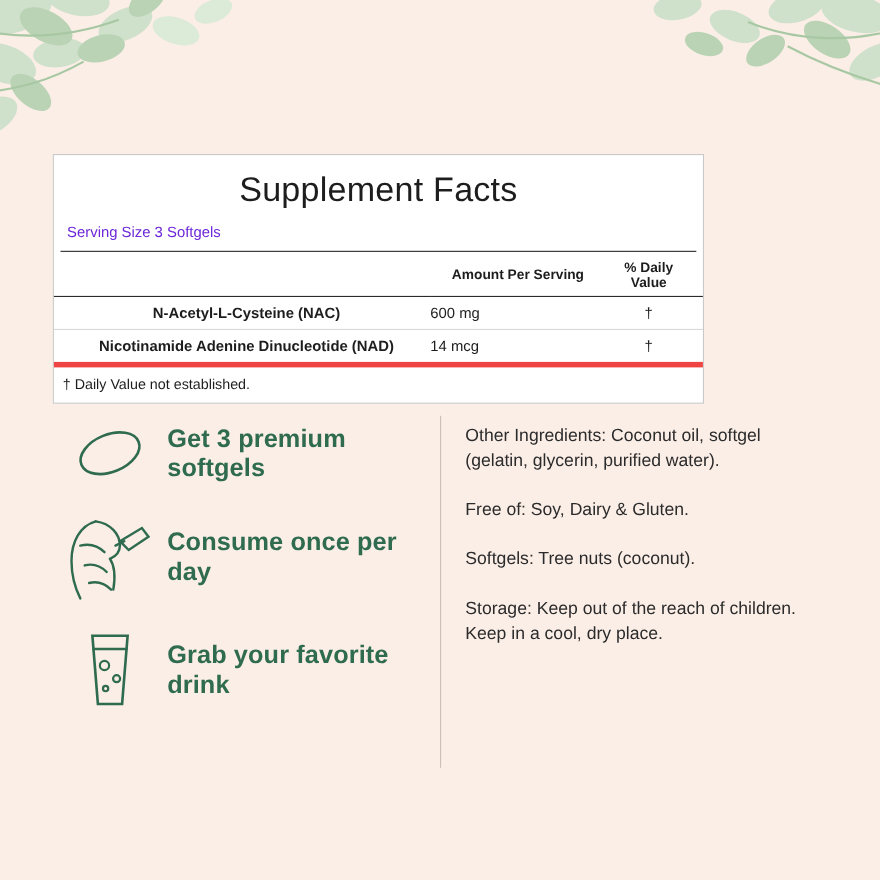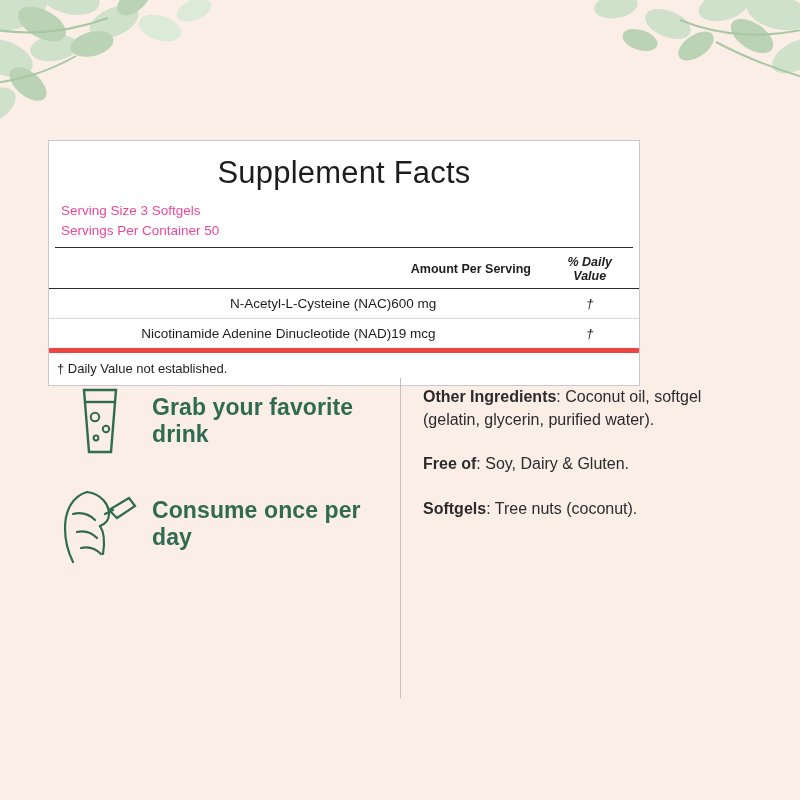--- a/index.html
+++ b/index.html
@@ -30,42 +30,42 @@
     text-align: center;
     font-size: 31px;
     font-weight: 400;
     color: #1d1d1d;
     padding: 14px 0 10px 0;
     letter-spacing: .2px;
   }
   .facts-serving {
     padding: 0 10px 0 10px;
     font-size: 13.5px;
-    color: #ec4899;
+    color: #6d28d9;
     line-height: 1.45;
   }
   .facts-serving div { padding-left: 2px; }
   .rule-thin { height: 1px; background: #2b2b2b; margin: 7px 6px 0 6px; }
 
   table.facts {
     width: 100%;
     border-collapse: collapse;
     font-size: 13.5px;
     color: #1d1d1d;
   }
   table.facts th, table.facts td { padding: 7px 0; }
   table.facts th {
     font-weight: 700;
     font-size: 12.5px;
     text-align: center;
     padding-bottom: 5px;
   }
-  .col-name { width: 58%; text-align: right; padding-left: 8px !important; }
+  .col-name { width: 58%; text-align: center; padding-left: 8px !important; font-weight: bold; }
   .col-amt  { width: 27%; text-align: left; }
-  .col-dv   { width: 15%; text-align: center; padding-right: 10px !important; font-style: italic; }
+  .col-dv   { width: 15%; text-align: center; padding-right: 10px !important; }
   tr.sep td, tr.sep th { border-bottom: 1px solid #d8d8d8; }
   tr.headrow th { border-bottom: 1px solid #2b2b2b; }
   .facts-foot {
     font-size: 13px;
     color: #1d1d1d;
     padding: 8px 0 9px 8px;
     border-top: 5px solid #ef4444;
   }
 
   
@@ -111,21 +111,21 @@
     letter-spacing: .1px;
   }
 
   .info-block {
     font-size: 16px;
     color: #2b2b2b;
     line-height: 1.42;
     margin-bottom: 22px;
     max-width: 320px;
   }
-  .info-block b { font-weight: 700; }
+  .info-block b { font-weight: 400; }
 </style>
 </head>
 <body>
 
 <div class="leaf-decor" id="leaves-tl">
   <svg width="360" height="175" viewBox="0 0 360 175">
     <g fill="#cfe0cb">
       <ellipse cx="30" cy="22" rx="34" ry="19" transform="rotate(-18 30 22)"></ellipse>
       <ellipse cx="86" cy="10" rx="30" ry="16" transform="rotate(12 86 10)"></ellipse>
       <ellipse cx="130" cy="34" rx="26" ry="14" transform="rotate(-24 130 34)"></ellipse>
@@ -168,94 +168,104 @@
       <path d="M300 34 C260 44 214 44 170 26"></path>
       <path d="M296 84 C262 74 236 64 206 48"></path>
     </g>
   </svg>
 </div>
 
 <div class="facts-panel">
   <div class="facts-title">Supplement Facts</div>
   <div class="facts-serving">
     <div>Serving Size 3 Softgels</div>
-    <div>Servings Per Container 50</div>
   </div>
   <div class="rule-thin"></div>
 
   <table class="facts">
     <thead>
       <tr class="headrow">
         <th class="col-name"></th>
         <th class="col-amt">Amount Per Serving</th>
         <th class="col-dv">% Daily Value</th>
       </tr>
     </thead>
     <tbody>
       <tr class="sep">
         <td class="col-name">N-Acetyl-L-Cysteine (NAC)</td>
         <td class="col-amt">600 mg</td>
         <td class="col-dv">†</td>
       </tr>
       <tr>
         <td class="col-name">Nicotinamide Adenine Dinucleotide (NAD)</td>
-        <td class="col-amt">19 mcg</td>
+        <td class="col-amt">14 mcg</td>
         <td class="col-dv">†</td>
       </tr>
     </tbody>
   </table>
 
   <div class="facts-foot">† Daily Value not established.</div>
 </div>
 
 <div class="lower">
 
   <div class="col-left">
 
-
     <div class="step">
       <div class="step-icon">
-        <svg width="68" height="74" viewBox="0 0 68 74">
-          <path d="M18 6 H50 L45 68 H23 Z" fill="none" stroke="#2f6b4f" stroke-width="2.4"></path>
-          <path d="M18 18 H50" stroke="#2f6b4f" stroke-width="2.4" fill="none"></path>
-          <circle cx="29" cy="33" r="4.2" fill="none" stroke="#2f6b4f" stroke-width="2"></circle>
-          <circle cx="40" cy="45" r="3.2" fill="none" stroke="#2f6b4f" stroke-width="2"></circle>
-          <circle cx="30" cy="54" r="2.4" fill="none" stroke="#2f6b4f" stroke-width="2"></circle>
+        <svg width="72" height="56" viewBox="0 0 72 56">
+          <ellipse cx="36" cy="28" rx="28" ry="17" transform="rotate(-22 36 28)" fill="none" stroke="#2f6b4f" stroke-width="2.4"></ellipse>
         </svg>
       </div>
-      <div class="step-label">Grab your favorite drink</div>
+      <div class="step-label">Get 3 premium softgels</div>
     </div>
 
     <div class="step">
       <div class="step-icon">
         <svg width="86" height="80" viewBox="0 0 86 80">
           <g fill="none" stroke="#2f6b4f" stroke-width="2.2" stroke-linecap="round">
             <path d="M30 8 C16 12 8 26 8 44 C8 58 12 70 16 78"></path>
             <path d="M30 8 C44 10 52 20 52 30 C52 36 48 40 43 42"></path>
             <path d="M43 42 C47 48 48 58 46 70"></path>
             <path d="M16 30 C24 28 32 30 38 36"></path>
             <path d="M20 48 C28 46 34 48 40 54"></path>
             <path d="M52 26 L72 14 L78 22 L60 34 Z"></path>
             <path d="M48 30 L56 26"></path>
             <path d="M24 64 C32 62 38 64 44 70"></path>
           </g>
         </svg>
       </div>
       <div class="step-label">Consume once per day</div>
     </div>
 
+    <div class="step">
+      <div class="step-icon">
+        <svg width="68" height="74" viewBox="0 0 68 74">
+          <path d="M18 6 H50 L45 68 H23 Z" fill="none" stroke="#2f6b4f" stroke-width="2.4"></path>
+          <path d="M18 18 H50" stroke="#2f6b4f" stroke-width="2.4" fill="none"></path>
+          <circle cx="29" cy="33" r="4.2" fill="none" stroke="#2f6b4f" stroke-width="2"></circle>
+          <circle cx="40" cy="45" r="3.2" fill="none" stroke="#2f6b4f" stroke-width="2"></circle>
+          <circle cx="30" cy="54" r="2.4" fill="none" stroke="#2f6b4f" stroke-width="2"></circle>
+        </svg>
+      </div>
+      <div class="step-label">Grab your favorite drink</div>
+    </div>
+
   </div>
 
   <div class="divider-v"></div>
 
   <div class="col-right">
     <div class="info-block">
       <b>Other Ingredients</b><span>: Coconut oil, softgel (gelatin, glycerin, purified water).</span>
     </div>
     <div class="info-block">
       <b>Free of</b><span>: Soy, Dairy &amp; Gluten.</span>
     </div>
     <div class="info-block">
       <b>Softgels</b><span>: Tree nuts (coconut).</span>
     </div>
+    <div class="info-block">
+      <b>Storage</b><span>: Keep out of the reach of children. Keep in a cool, dry place.</span>
+    </div>
   </div>
 
 </div>
 
 </body></html>

